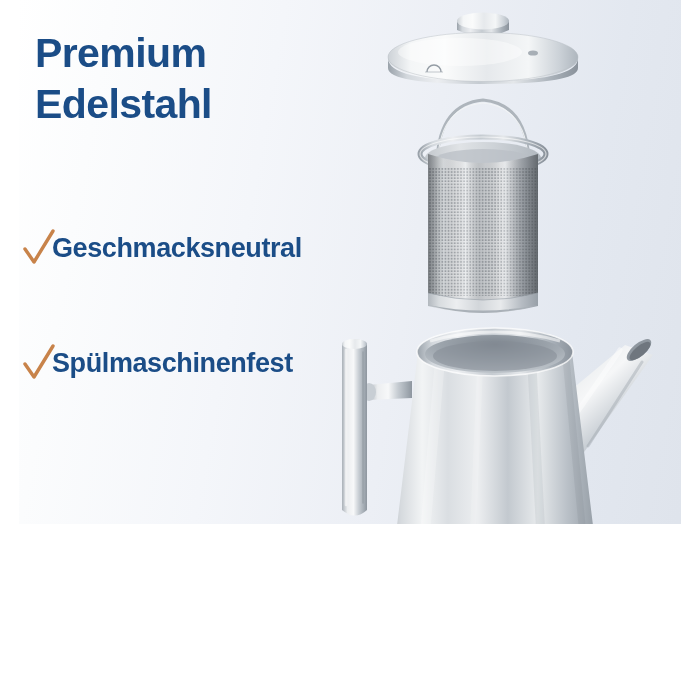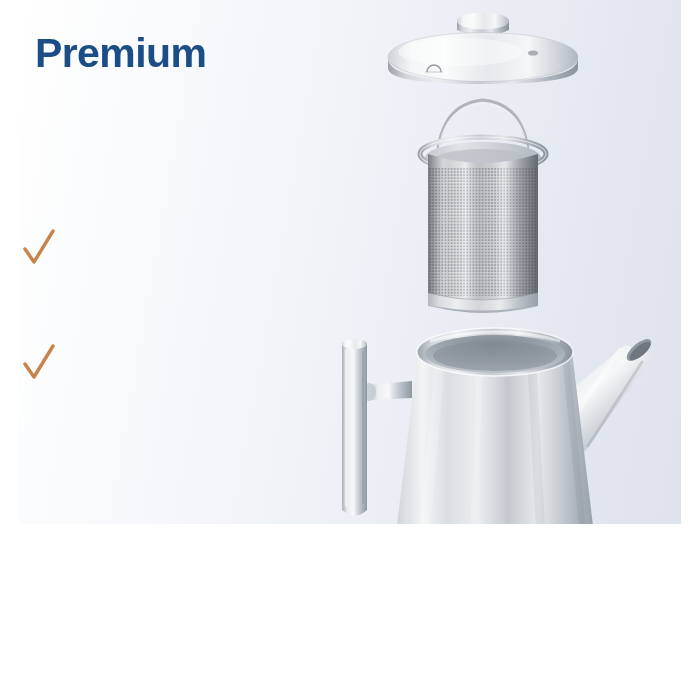--- a/index.html
+++ b/index.html
@@ -112,35 +112,38 @@
 <body>
 
 <div id="stage">
 
   <div class="bg-gradient"></div>
   <div class="bg-edge-left"></div>
   <div class="bg-edge-right"></div>
 
   <div class="headline">
     <span class="headline-line">Premium</span>
+    <span class="headline-line">Edelstahl</span>
   </div>
 
   <div class="features">
 
     <div class="feature-row">
       <svg class="feature-check" viewBox="0 0 34 40">
         <path d="M3 20 L12 33 L31 2" fill="none" stroke="#c8834a" stroke-width="3.4" stroke-linecap="round" stroke-linejoin="round"></path>
       </svg>
+      <span class="feature-label">Geschmacksneutral</span>
     </div>
 
 
     <div class="feature-row">
       <svg class="feature-check" viewBox="0 0 34 40">
         <path d="M3 20 L12 33 L31 2" fill="none" stroke="#c8834a" stroke-width="3.4" stroke-linecap="round" stroke-linejoin="round"></path>
       </svg>
+      <span class="feature-label">Spülmaschinenfest</span>
     </div>
 
   </div>
 
   <div class="product">
     <svg width="380" height="700" viewBox="0 0 380 700">
       <defs>
 
         <linearGradient id="steelBody" x1="0" y1="0" x2="1" y2="0">
           <stop offset="0.00" stop-color="#b7bdc4"></stop>

